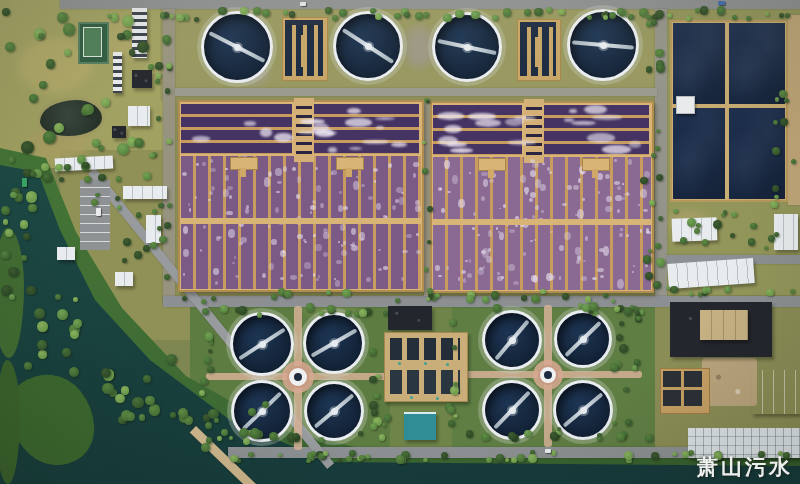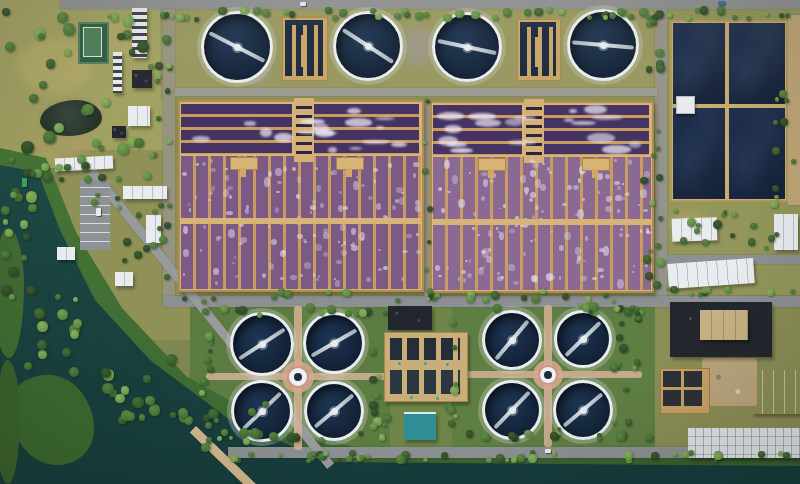--- a/index.html
+++ b/index.html
@@ -9,20 +9,23 @@
                linear-gradient(180deg, rgba(255,240,200,0.05), rgba(0,0,0,0) 25%);}
   .watermark{position:absolute;right:7px;bottom:3px;z-index:50;color:rgba(255,255,255,0.92);
     font-size:21px;font-weight:bold;letter-spacing:3px;
     text-shadow:0 0 4px rgba(40,60,40,0.7),1px 1px 2px rgba(0,0,0,0.45);}
 </style>
 </head>
 <body>
 
 <div id="stage">
   <div id="vignette"></div>
+  <div class="watermark">
+    <span>萧山污水</span>
+  </div>
 <div style="position: absolute; left: 0px; top: 0px; width: 163px; height: 168px; background: rgb(161, 161, 98); z-index: 1;"></div>
     <div style="position: absolute; left: 160px; top: 9px; width: 505px; height: 92px; background: rgb(151, 151, 95); z-index: 1;"></div>
     <div style="position: absolute; left: 175px; top: 95px; width: 485px; height: 206px; background: rgb(142, 143, 88); z-index: 1;"></div>
     <div style="position: absolute; left: 60px; top: 150px; width: 130px; height: 190px; background: rgb(143, 145, 87); z-index: 1;"></div>
     <div style="position: absolute; left: 190px; top: 300px; width: 212px; height: 156px; background: rgb(93, 124, 65); z-index: 1;"></div>
     <div style="position: absolute; left: 445px; top: 300px; width: 217px; height: 154px; background: rgb(95, 126, 67); z-index: 1;"></div>
     <div style="position: absolute; left: 667px; top: 9px; width: 133px; height: 292px; background: rgb(147, 150, 90); z-index: 1;"></div>
     <div style="position: absolute; left: 390px; top: 300px; width: 62px; height: 152px; background: rgb(110, 132, 72); z-index: 1;"></div>
     <div style="position: absolute; left: 655px; top: 295px; width: 145px; height: 165px; background: rgb(138, 141, 85); z-index: 1;"></div>
     <div style="position: absolute; left: 18px; top: 38px; width: 75px; height: 55px; background: rgb(178, 170, 105); border-radius: 50%; filter: blur(4px); opacity: 0.85; z-index: 2;"></div>

